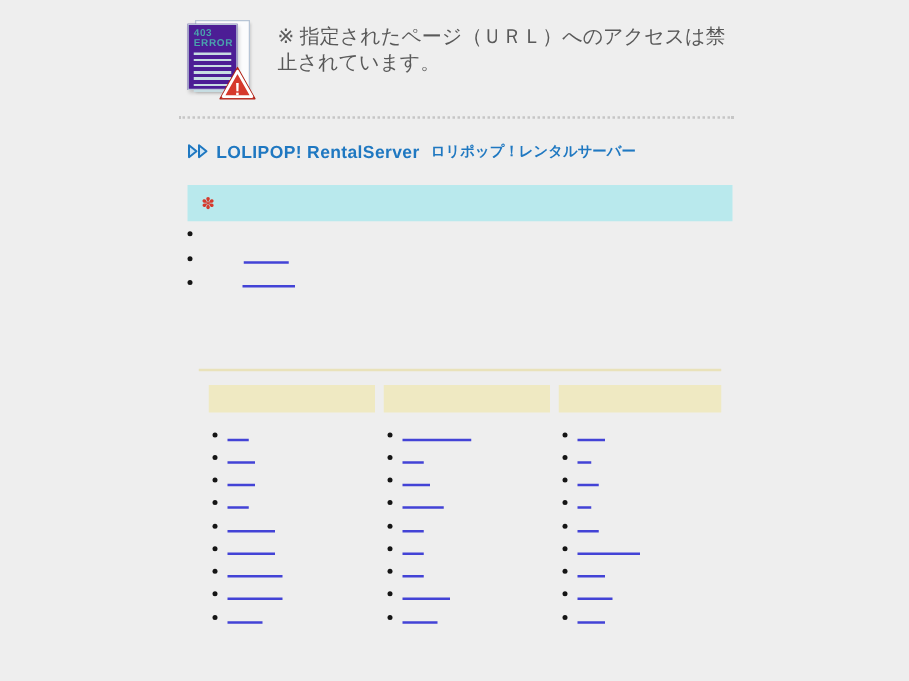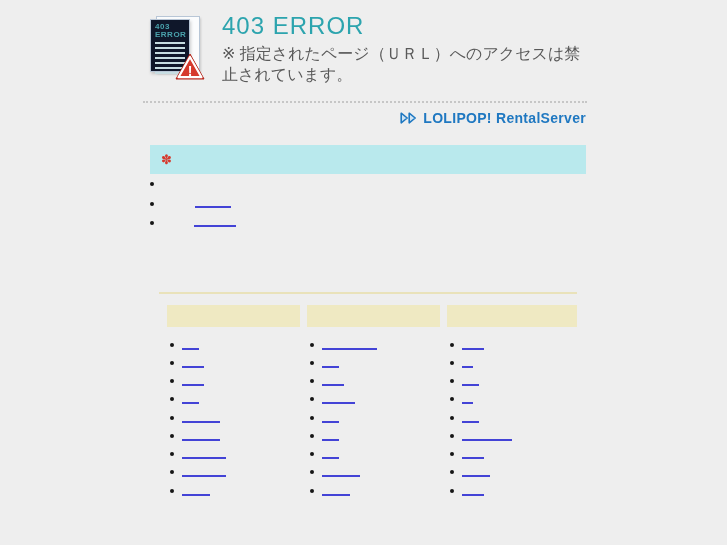--- a/index.html
+++ b/index.html
@@ -8,37 +8,37 @@
     background:var(--page_bg,#eeeeee);
     font-family:"Liberation Sans","DejaVu Sans",sans-serif;
     position:relative;
   }
   .content{position:relative;margin-left:150px;width:436px;padding-top:16px;}
 
   
   .header{display:flex;align-items:flex-start;}
   .doc-icon{position:relative;width:52px;height:62px;flex:0 0 auto;}
   .page-back{position:absolute;right:2px;top:0;width:42px;height:54px;background:#fbfcfd;border:1px solid #b8c6d6;box-shadow:1px 2px 2px rgba(0,0,0,.15);}
-  .page-front{position:absolute;left:0;top:3px;width:40px;height:53px;background:#0f172a;border:1px solid #b8c6d6;box-shadow:1px 2px 3px rgba(0,0,0,.18);padding:3px 2px 2px 4px;box-sizing:border-box;}
+  .page-front{position:absolute;left:0;top:3px;width:40px;height:53px;background:#4c1d95;border:1px solid #b8c6d6;box-shadow:1px 2px 3px rgba(0,0,0,.18);padding:3px 2px 2px 4px;box-sizing:border-box;}
   .doc-code{font-size:8px;line-height:8px;font-weight:bold;color:#4aa2ad;letter-spacing:.5px;}
   .doc-lines{margin-top:3px;width:30px;height:32px;
     background:repeating-linear-gradient(to bottom,#c7dde2 0 2px,transparent 2px 5px);}
   .warn-tri{position:absolute;right:-4px;bottom:-3px;width:32px;height:29px;}
   .header-text{margin-left:20px;margin-top:-3px;}
   .error-code{font-size:24px;letter-spacing:1px;color:var(--teal,#2ca4ae);line-height:25px;}
   .error-name{font-size:31px;letter-spacing:1px;color:var(--teal,#2ca4ae);line-height:32px;}
   .error-desc{margin-top:6px;font-size:16px;color:var(--text_gray,#595959);}
 
   
   .dotted-sep{margin-top:15px;margin-left:-7px;width:444px;border-top:2px dotted #c6c6c6;height:0;}
   .cream-sep{margin-left:9px;width:418px;height:2px;background:var(--cream_line,#e9e2ba);}
   .sep-top{margin-top:59px;}
 
   
-  .brand{margin-top:7px;display:flex;align-items:center;cursor:pointer;justify-content:flex-end;}
+  .brand{margin-top:18px;display:flex;align-items:center;cursor:pointer;}
   .ff-icon{display:inline-flex;margin-right:6px;}
   .brand-en{font-size:14px;font-weight:bold;color:var(--brand_blue,#1f78c1);letter-spacing:.3px;}
   .brand-jp{font-size:11.5px;font-weight:bold;color:var(--brand_blue,#1f78c1);margin-left:9px;}
 
   
   .banner{margin-top:19px;width:436px;height:29px;background:var(--banner_cyan,#b9e9ed);display:flex;align-items:center;}
   .banner-icon{margin-left:11px;font-size:13px;line-height:13px;color:var(--alert_red,#d6392c);}
 
   
   ul.blank-list{list-style:none;margin:0;padding:0;}
@@ -70,33 +70,33 @@
         <div class="doc-code">ERROR</div>
         <div class="doc-lines"></div>
       </div>
       <svg class="warn-tri" viewBox="0 0 32 29">
         <path d="M16 2 L30 27 L2 27 Z" fill="#d6392c" stroke="#b02318" stroke-width="1" stroke-linejoin="round"></path>
         <path d="M16 5 L27.5 25.2 L4.5 25.2 Z" fill="none" stroke="#ffffff" stroke-width="2.2" stroke-linejoin="round"></path>
         <text x="16" y="24" text-anchor="middle" fill="#ffffff" font-size="14" font-weight="bold" font-family="Liberation Sans, sans-serif">!</text>
       </svg>
     </div>
     <div class="header-text">
-      <div class="error-code">403 ERROR</div>
       <div class="error-desc">※ 指定されたページ（ＵＲＬ）へのアクセスは禁止されています。</div>
     </div>
   </div>
 
   <div class="dotted-sep"></div>
 
   <div class="brand">
     <svg class="ff-icon" width="17" height="12" viewBox="0 0 17 12">
       <path d="M1.2 1.2 L7.2 6 L1.2 10.8 Z" fill="#cfe4f4" stroke="#1f78c1" stroke-width="1.6" stroke-linejoin="round"></path>
       <path d="M9.2 1.2 L15.2 6 L9.2 10.8 Z" fill="#cfe4f4" stroke="#1f78c1" stroke-width="1.6" stroke-linejoin="round"></path>
     </svg>
     <span class="brand-en">LOLIPOP! RentalServer</span>
+    <span class="brand-jp">ロリポップ！レンタルサーバー</span>
   </div>
 
   <div class="banner">
     <span class="banner-icon">✽</span>
   </div>
 
   <ul class="blank-list notices" id="notices">
       <li>
         <span class="bullet"></span>
       </li>

